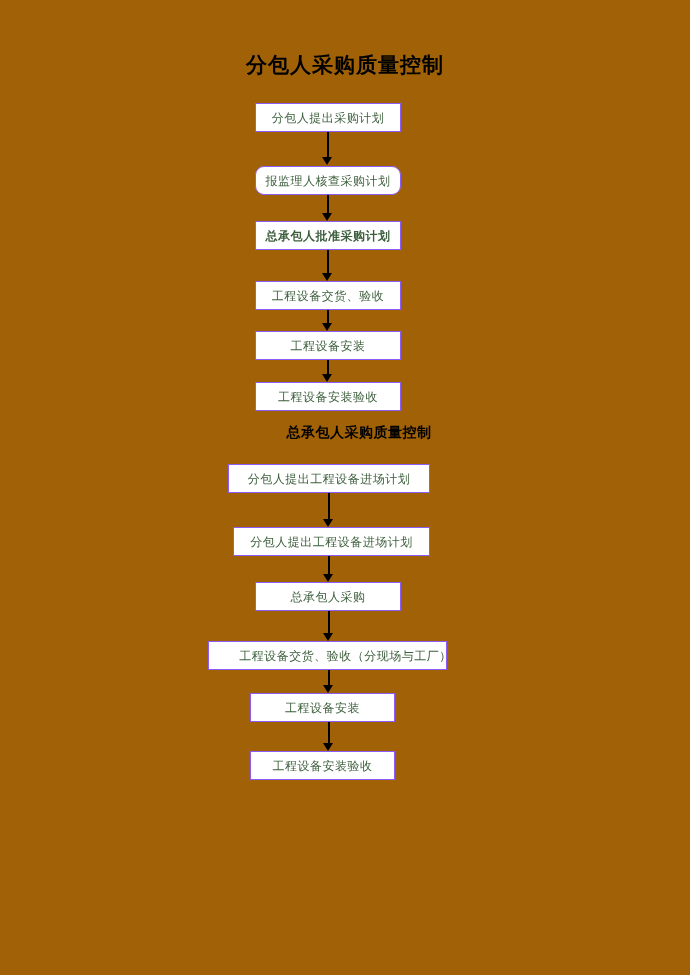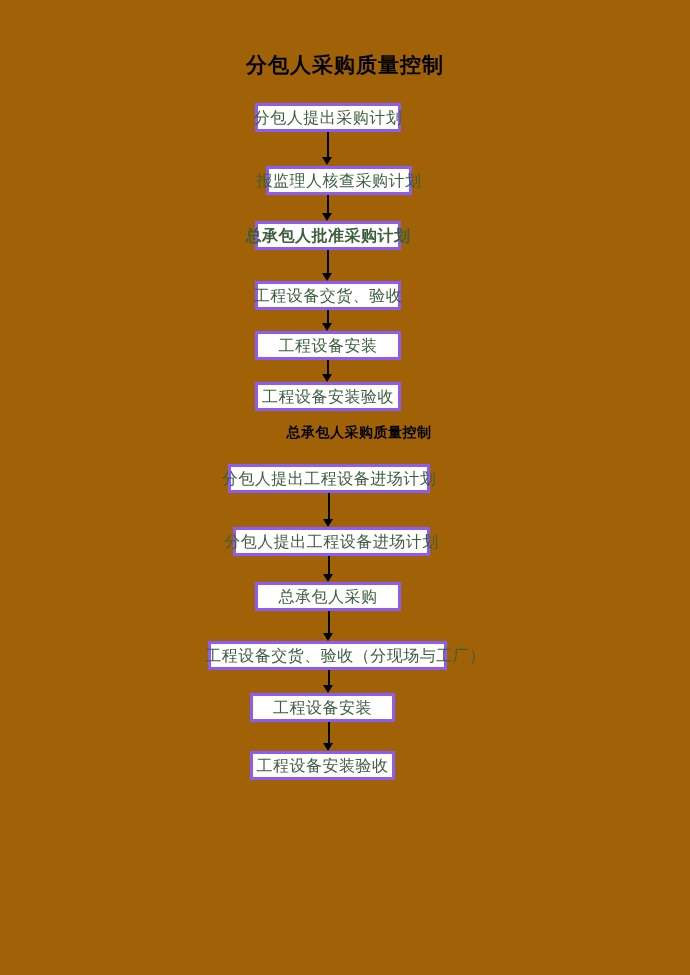--- a/index.html
+++ b/index.html
@@ -50,24 +50,24 @@
     letter-spacing: 0.5px;
     line-height: 18px;
   }
   
   .title-sub { text-indent: 12px; }
 
   
   .node {
     position: absolute;
     box-sizing: border-box;
-    border: 3px solid #8b5cf6;
+    border: 1px solid #8b5cf6;
     background: #ffffff;
     color: #3c5e3c;
-    font-size: 16px;
+    font-size: 12px;
     line-height: 1;
     display: flex;
     align-items: center;
     justify-content: center;
     white-space: nowrap;
     letter-spacing: 0.5px;
   }
 
   
   .arrow {
@@ -99,21 +99,21 @@
 
   <div class="title-main">分包人采购质量控制</div>
 
   <div class="node" style="left:255px; top:103px; width:146px; height:29px;">分包人提出采购计划</div>
 
   <div class="arrow" style="left:322px; top:132px; height:33px;">
     <div class="shaft" style="height:25px;"></div>
     <div class="head"></div>
   </div>
 
-  <div class="node" style="left:266px; top:166px; width:146px; height:29px;">报监理人核查采购计划</div>
+  <div class="node" style="left:255px; top:166px; width:146px; height:29px;border-radius:9px;">报监理人核查采购计划</div>
 
   <div class="arrow" style="left:322px; top:195px; height:26px;">
     <div class="shaft" style="height:18px;"></div>
     <div class="head"></div>
   </div>
 
   <div class="node" style="left:255px; top:221px; width:146px; height:29px;font-weight:bold;">总承包人批准采购计划</div>
 
   <div class="arrow" style="left:322px; top:250px; height:31px;">
     <div class="shaft" style="height:23px;"></div>

